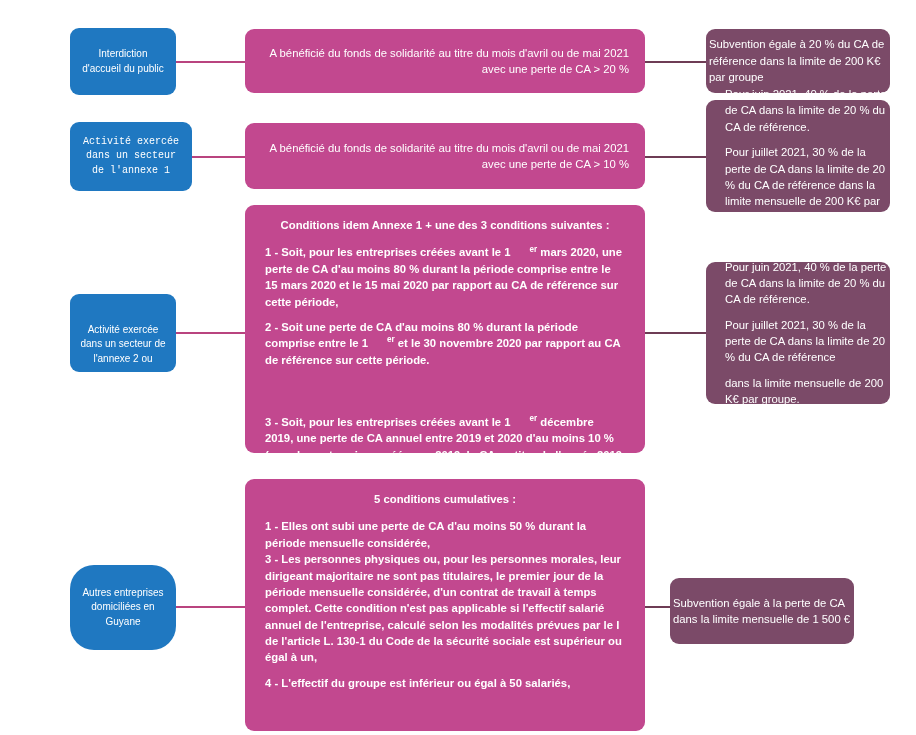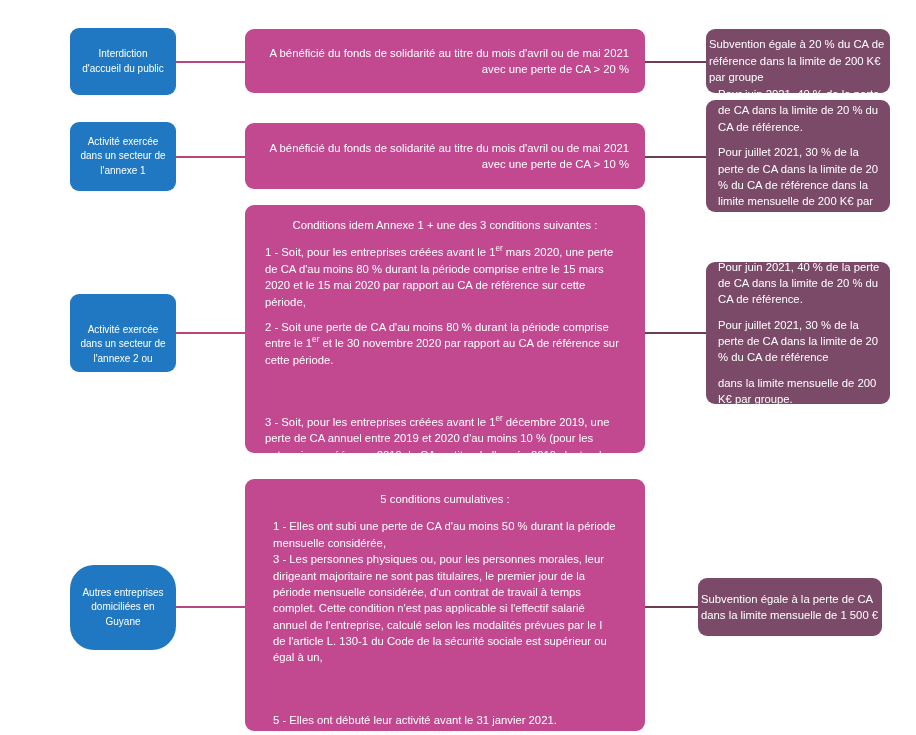--- a/index.html
+++ b/index.html
@@ -65,36 +65,37 @@
     text-align: left;
     align-items: center;
     font-size: 11.3px;
     line-height: 1.45;
     padding: 8px 3px;
   }
 
   
   .para {
     margin: 0 0 9px 0;
+    font-weight: bold;
   }
   .para:last-child {
     margin-bottom: 0;
     margin-top: 37px;
   }
   .para.head {
     text-align: center;
     margin-bottom: 11px;
   }
   .para.tight {
     margin-bottom: 0;
   }
 
   
   .opara {
-    margin: 0 0 9px 9px;
+    margin: 0 0 9px 16px;
   }
   .opara:last-child {
     margin-bottom: 0;
   }
 
   
   .connector {
     position: absolute;
     height: 1.6px;
     z-index: 1;
@@ -103,20 +104,21 @@
     background: #B9447F;
   }
   .connector.purpleline {
     background: #6E3C55;
   }
 
   sup.ordinal {
     font-size: 0.72em;
     vertical-align: super;
     line-height: 0;
+    padding-left: 19px;
   }
 </style>
 </head>
 <body>
 
 <div id="diagram">
 
   <div class="connector pinkline" style="left:175px; top:61px; width:71px;"></div>
   <div class="connector purpleline" style="left:644px; top:61px; width:62px;"></div>
 
@@ -128,21 +130,21 @@
     <span>A bénéficié du fonds de solidarité au titre du mois d'avril ou de mai 2021 avec une perte de CA &gt; 20 %</span>
   </div>
 
   <div class="node outcome" style="left:706px; top:29px; width:184px; height:64px;">
     <span>Subvention égale à 20 % du CA de référence dans la limite de 200 K€ par groupe</span>
   </div>
 
   <div class="connector pinkline" style="left:175px; top:156px; width:71px;"></div>
   <div class="connector purpleline" style="left:644px; top:156px; width:62px;"></div>
 
-  <div class="node criteria" style="left:70px; top:122px; width:106px; height:69px;">
+  <div class="node criteria" style="left:70px; top:122px; width:122px; height:69px;font-family:Liberation Mono, monospace;">
     <span>Activité exercée dans un secteur de l'annexe 1</span>
   </div>
 
   <div class="node condition center" style="left:245px; top:123px; width:400px; height:66px;">
     <span>A bénéficié du fonds de solidarité au titre du mois d'avril ou de mai 2021 avec une perte de CA &gt; 10 %</span>
   </div>
 
   <div class="node outcome" style="left:706px; top:100px; width:184px; height:112px;">
     <div class="opara">Pour juin 2021, 40 % de la perte de CA dans la limite de 20 % du CA de référence.</div>
     <div class="opara">Pour juillet 2021, 30 % de la perte de CA dans la limite de 20 % du CA de référence dans la limite mensuelle de 200 K€ par groupe.</div>
@@ -168,24 +170,25 @@
     <div class="opara">dans la limite mensuelle  de 200 K€ par groupe.</div>
   </div>
 
   <div class="connector pinkline" style="left:175px; top:606px; width:71px;"></div>
   <div class="connector purpleline" style="left:644px; top:606px; width:62px;"></div>
 
   <div class="node criteria" style="left:70px; top:565px; width:106px; height:85px;border-radius:24px;">
     <span>Autres entreprises domiciliées en Guyane</span>
   </div>
 
-  <div class="node condition blocktext" style="left:245px; top:479px; width:400px; height:252px; padding:12px 28px;">
+  <div class="node condition blocktext" style="left:245px; top:479px; width:400px; height:252px; padding:12px 20px;">
     <div class="para head">5 conditions cumulatives :</div>
     <div class="para tight">1 - Elles ont subi une perte de CA d'au moins 50 % durant la période mensuelle considérée,</div>
     <div class="para">3 - Les personnes physiques ou, pour les personnes morales, leur dirigeant majoritaire ne sont pas titulaires, le premier jour de la période mensuelle considérée, d'un contrat de travail à temps complet. Cette condition n'est pas applicable si l'effectif salarié annuel de l'entreprise, calculé selon les modalités prévues par le I de l'article L. 130-1 du Code de la sécurité sociale est supérieur ou égal à un,</div>
+    <div class="para tight">4 - L'effectif du groupe est inférieur ou égal à 50 salariés,</div>
     <div class="para tight">5 - Elles ont débuté leur activité avant le 31 janvier 2021.</div>
   </div>
 
-  <div class="node outcome" style="left:698px; top:578px; width:184px; height:58px;">
+  <div class="node outcome" style="left:670px; top:578px; width:184px; height:66px;">
     <span>Subvention égale à la perte de CA dans la limite mensuelle de 1 500  €</span>
   </div>
 
 </div>
 
 </body></html>

